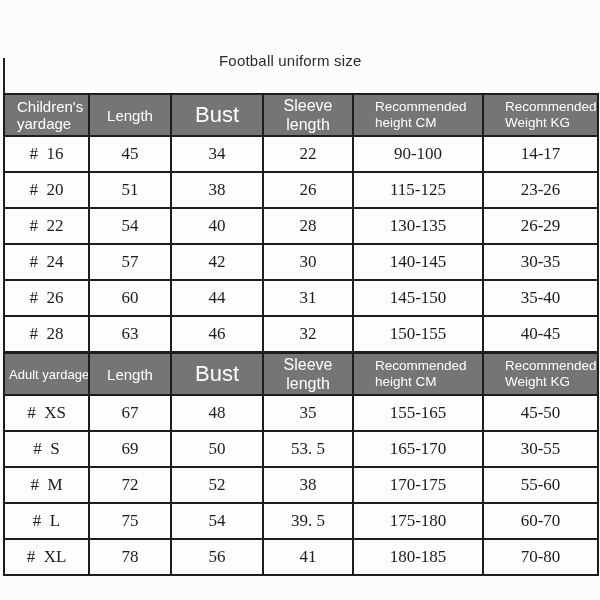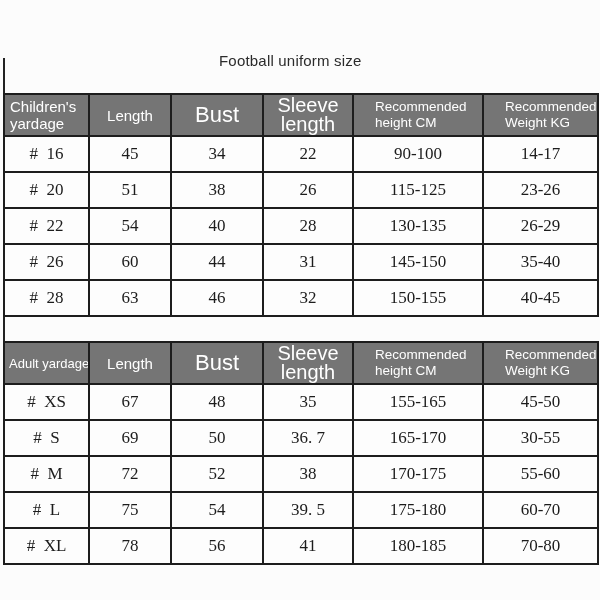--- a/index.html
+++ b/index.html
@@ -5,34 +5,34 @@
   html,body{margin:0;padding:0;}
   body{width:600px;height:600px;background:#fcfcfc;font-family:"Liberation Sans",sans-serif;}
   .stage{position:relative;width:600px;height:600px;overflow:hidden;background:#fcfcfc;}
 
   .title{position:absolute;left:219px;top:51px;font-size:15px;line-height:20px;color:#2b2b2b;letter-spacing:.2px;}
 
   .left-rule{position:absolute;left:3px;top:58px;width:2px;height:483px;background:#222;}
 
   table.size-table{position:absolute;left:3px;width:594px;border-collapse:collapse;table-layout:fixed;background:#fdfdfd;}
   table.children{top:93px;}
-  table.adult{top:341px;}
+  table.adult{top:352px;}
 
   col.c1{width:85px;} col.c2{width:82px;} col.c3{width:92px;}
   col.c4{width:90px;} col.c5{width:130px;} col.c6{width:115px;}
 
   th,td{border:2px solid #1d1d1d;overflow:hidden;}
 
   thead tr{height:40px;}
   th{background:#757575;color:#fff;font-weight:400;vertical-align:middle;text-align:center;}
-  th.h-yard{font-size:15px;line-height:17px;text-align:left;padding-left:5px;}
+  th.h-yard{font-size:15px;line-height:17px;text-align:left;padding-left:12px;}
   th.h-yard-adult{font-size:13px;line-height:15px;text-align:left;padding-left:4px;white-space:nowrap;}
   th.h-length{font-size:15px;}
   th.h-bust{font-size:22px;}
-  th.h-sleeve{font-size:20px;line-height:19px;}
+  th.h-sleeve{font-size:16px;line-height:19px;}
   th.h-rec{font-size:13.5px;line-height:16px;text-align:left;padding-left:21px;}
 
   tbody tr{height:36px;}
   td{font-family:"Liberation Serif","DejaVu Serif",serif;font-size:17px;color:#1c1c1c;text-align:center;vertical-align:middle;white-space:pre;background:#fdfdfd;}
 </style>
 </head>
 <body>
 
 <div class="stage">
 
@@ -80,20 +80,28 @@
         </tr>
         <tr>
           <td>#  22</td>
           <td>54</td>
           <td>40</td>
           <td>28</td>
           <td>130-135</td>
           <td>26-29</td>
         </tr>
         <tr>
+          <td>#  24</td>
+          <td>57</td>
+          <td>42</td>
+          <td>30</td>
+          <td>140-145</td>
+          <td>30-35</td>
+        </tr>
+        <tr>
           <td>#  26</td>
           <td>60</td>
           <td>44</td>
           <td>31</td>
           <td>145-150</td>
           <td>35-40</td>
         </tr>
         <tr>
           <td>#  28</td>
           <td>63</td>
@@ -130,21 +138,21 @@
           <td>67</td>
           <td>48</td>
           <td>35</td>
           <td>155-165</td>
           <td>45-50</td>
         </tr>
         <tr>
           <td>#  S</td>
           <td>69</td>
           <td>50</td>
-          <td>36. 7</td>
+          <td>53. 5</td>
           <td>165-170</td>
           <td>30-55</td>
         </tr>
         <tr>
           <td>#  M</td>
           <td>72</td>
           <td>52</td>
           <td>38</td>
           <td>170-175</td>
           <td>55-60</td>

